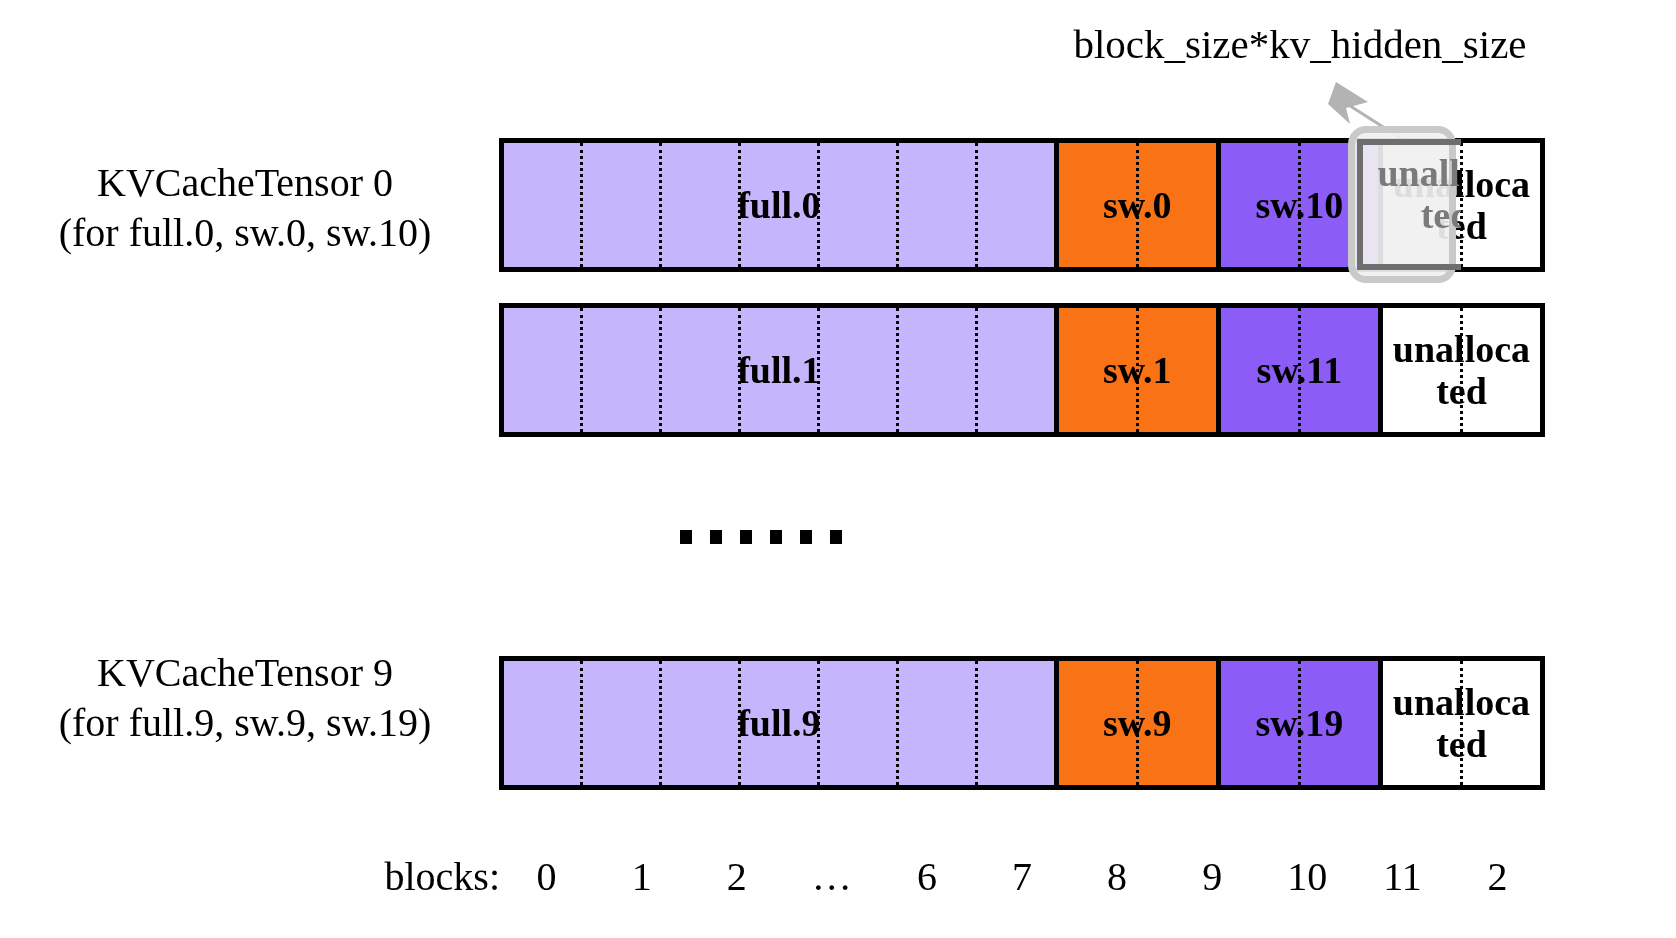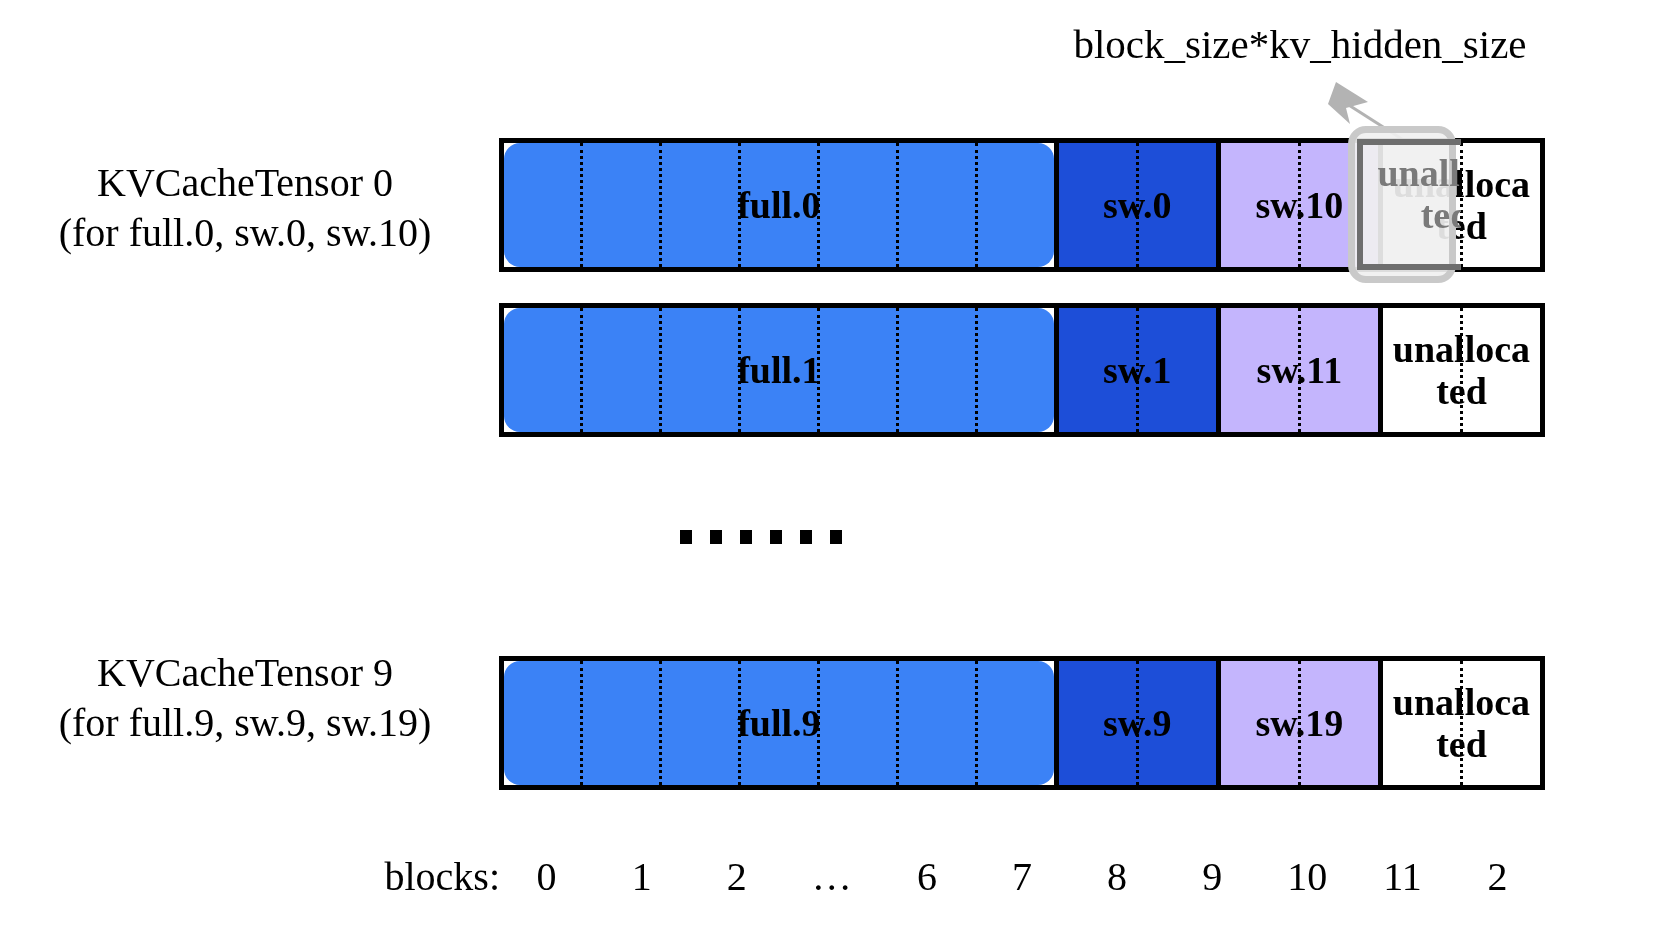--- a/index.html
+++ b/index.html
@@ -94,23 +94,23 @@
     pointer-events: none;
   }
   .divs > i {
     flex: 1 1 0;
     display: block;
   }
   .divs > i + i {
     border-left: 3px dotted #000000;
   }
 
-  .seg.full   { background: #3b82f6; border-radius: 16px; }
-  .seg.swlo   { background: #1d4ed8; }
-  .seg.swhi   { background: #c4b5fd; }
+  .seg.full   { background: #c4b5fd; }
+  .seg.swlo   { background: #f97316; }
+  .seg.swhi   { background: #8b5cf6; }
   .seg.unallocated { background: #ffffff; }
 
   
   .highlight-box {
     position: absolute;
     left: 1348px;
     top: 126px;
     width: 108px;
     height: 157px;
     border: 7px solid #c9c9c9;

